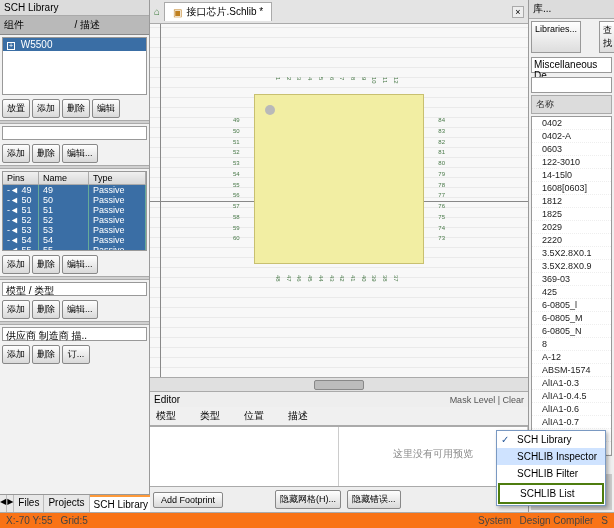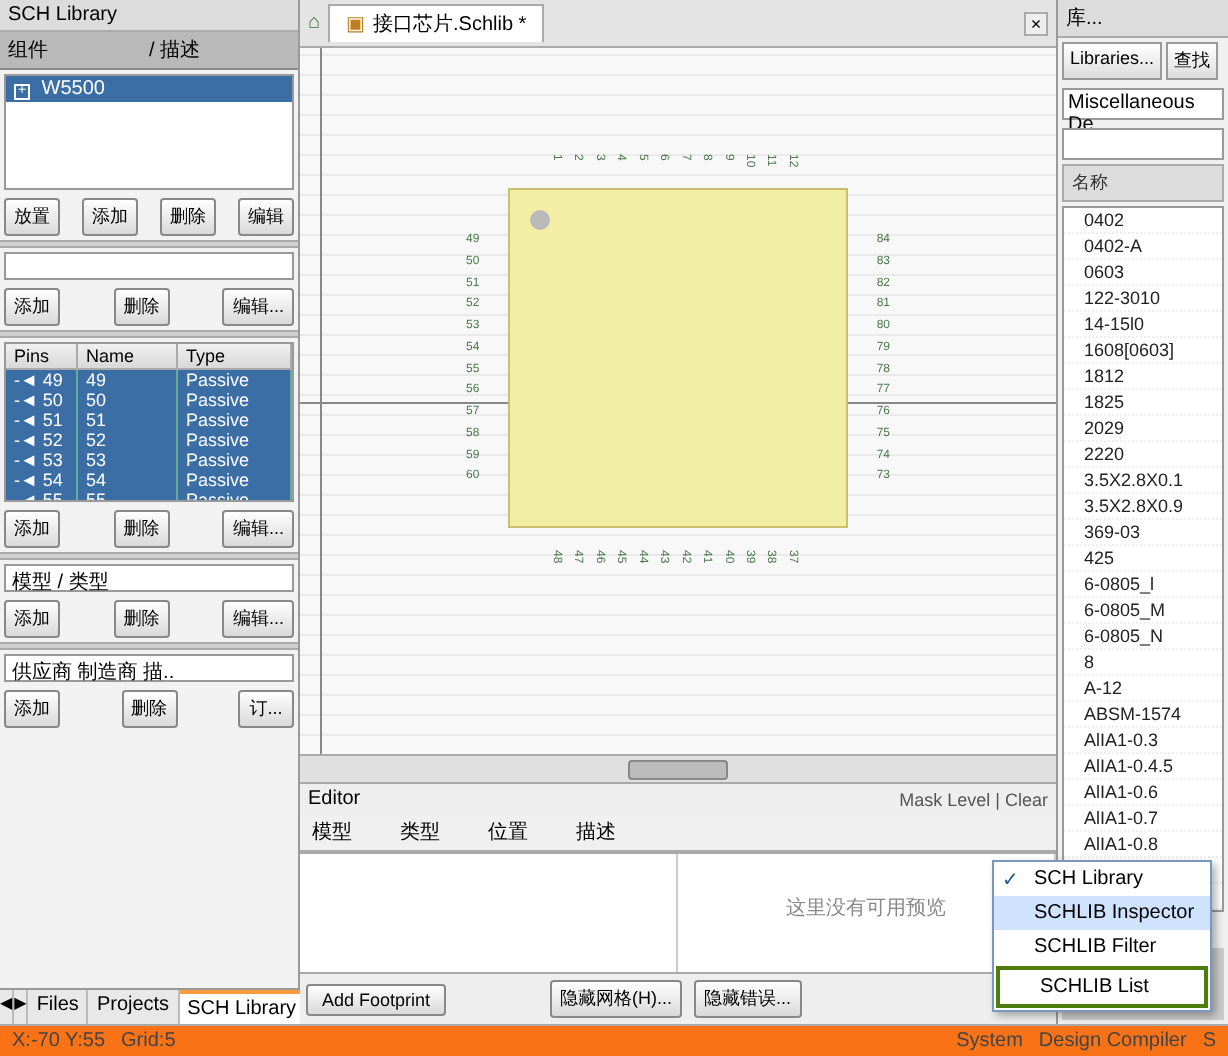--- a/index.html
+++ b/index.html
@@ -8,21 +8,21 @@
 .col{display:flex;flex-direction:column}
 .main{flex:1;display:flex;min-height:0}
 
 
 .leftpane{width:150px;background:#f2f2f2;border-right:1px solid #9a9a9a;display:flex;flex-direction:column}
 .paneltitle{background:#dcdcdc;border-bottom:1px solid #aaa;padding:2px 4px;font-size:10px}
 .darkhdr{background:#b9b9b9;border-bottom:1px solid #888;padding:2px 4px}
 .tree{flex:0 0 58px;background:#fff;border:1px solid #999;margin:2px;overflow:auto}
 .tree-item{background:#3a6ea5;color:#fff;padding:1px 4px}
 .tree-item .exp{display:inline-block;width:8px;height:8px;border:1px solid #fff;margin-right:3px;text-align:center;line-height:6px;font-size:7px}
-.btnrow{display:flex;gap:2px;padding:2px;justify-content:space-between}
+.btnrow{display:flex;gap:2px;padding:2px;justify-content:flex-start}
 .btn{background:linear-gradient(#fefefe,#d9d9d9);border:1px solid #888;padding:2px 4px;font-size:9px;border-radius:2px;cursor:pointer;min-width:28px;text-align:center}
 .select{height:16px;border:1px solid #999;background:#fff;margin:2px;width:calc(100% - 4px)}
 
 .tbl{background:#fff;border:1px solid #999;margin:2px;flex:0 0 80px;overflow:auto}
 .tbl-hdr{display:flex;background:linear-gradient(#f0f0f0,#d8d8d8);border-bottom:1px solid #aaa}
 .tbl-hdr div{padding:1px 4px;border-right:1px solid #aaa;font-size:9px}
 .c1{width:36px}.c2{width:50px}.c3{flex:1}
 .tbl-row{display:flex;background:#3a6ea5;color:#fff}
 .tbl-row div{padding:0 4px;font-size:9px;border-right:1px solid #6a9;overflow:hidden;white-space:nowrap}
 .namebox{border:1px solid #999;background:#fff;margin:2px;height:14px}
@@ -58,21 +58,21 @@
 .subtabs{display:flex;gap:24px;padding:2px 6px;background:#f0f0f0;border-bottom:1px solid #aaa;font-size:9px}
 .lower{display:flex;height:60px;background:#fff;border-top:1px solid #aaa}
 .lower .lcol{flex:1;border-right:1px solid #ccc}
 .placeholder{color:#888;font-size:10px;text-align:center;padding-top:20px}
 .fpbar{display:flex;gap:6px;padding:3px;background:#eee;border-top:1px solid #aaa;align-items:center}
 .status{display:flex;gap:8px;padding:2px 6px;background:#f97316;border-top:1px solid #aaa;font-size:9px;color:#444}
 .status .rseg{margin-left:auto;display:flex;gap:8px}
 
 
 .rightpane{width:86px;background:#f0f0f0;border-left:1px solid #9a9a9a;display:flex;flex-direction:column}
-.rtop{display:flex;gap:2px;padding:2px}
+.rtop{display:flex;gap:18px;padding:2px}
 .rtab{background:linear-gradient(#fff,#ddd);border:1px solid #999;padding:2px 3px;font-size:9px;cursor:pointer}
 .rlabel{padding:2px 4px;font-size:9px;color:#333}
 .rlist{flex:1;background:#fff;border:1px solid #999;margin:2px;overflow:auto}
 .ritem{padding:0 2px 0 10px;font-size:9px;color:#222;white-space:nowrap;border-bottom:1px dotted #eee;line-height:12px}
 .rcount{padding:2px 4px;font-size:9px}
 
 
 .ctxmenu{position:absolute;right:8px;bottom:22px;background:#fff;border:1px solid #7a99c2;box-shadow:2px 2px 4px rgba(0,0,0,.3);width:110px;z-index:50}
 .ctxitem{padding:3px 6px 3px 20px;font-size:10px;cursor:pointer;position:relative}
 .ctxitem.checked::before{content:"✓";position:absolute;left:4px;color:#2a5a9a}

